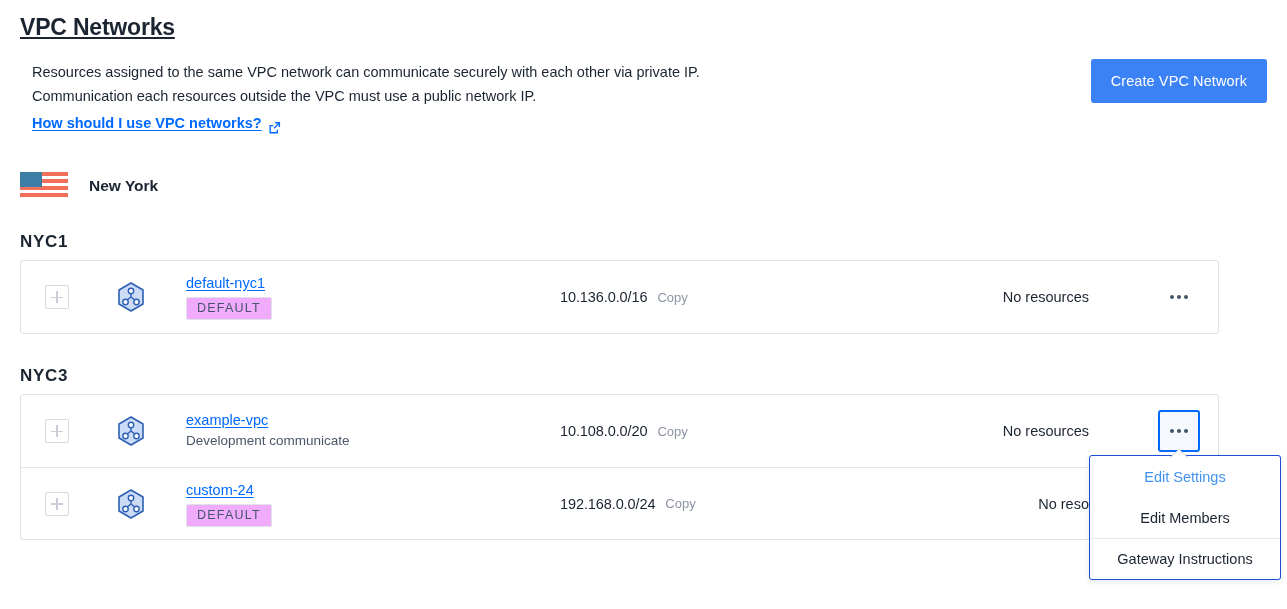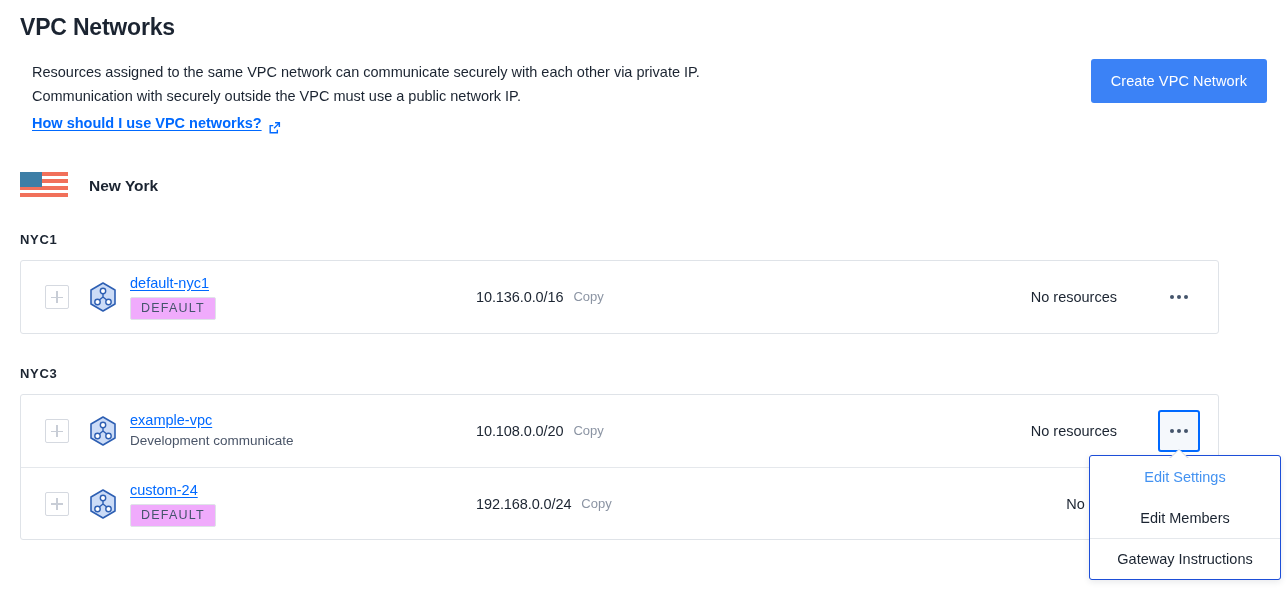--- a/index.html
+++ b/index.html
@@ -16,20 +16,21 @@
     color: #1b2431;
     overflow: hidden;
   }
 
   
   .page-header {
     position: absolute;
     left: 20px;
     top: 12px;
     width: 1247px;
+    text-decoration: underline;
   }
   .page-title {
     font-size: 23px;
     font-weight: bold;
     color: #1b2431;
     letter-spacing: -0.2px;
     margin: 0;
     line-height: 30px;
   }
   .intro-block {
@@ -107,39 +108,40 @@
   .region-name {
     font-size: 15.5px;
     font-weight: bold;
     color: #1b2431;
   }
 
   
   .dc-label {
     position: absolute;
     left: 20px;
-    font-size: 13px;
+    font-size: 17px;
     font-weight: bold;
     letter-spacing: 0.7px;
     color: #1b2431;
   }
   .vpc-table {
     position: absolute;
     left: 20px;
     width: 1199px;
     background: #ffffff;
     border: 1px solid #dfe3e8;
     border-radius: 3px;
   }
   .vpc-row {
     display: flex;
     align-items: center;
     height: 72px;
     padding: 0 14px 0 12px;
     position: relative;
+    gap: 28px;
   }
   .vpc-row + .vpc-row { border-top: 1px solid #e5e8ec; }
 
   .expander {
     width: 24px;
     height: 24px;
     border: 1px solid #d5d9e0;
     border-radius: 2px;
     background: #ffffff;
     position: relative;
@@ -185,21 +187,21 @@
     color: #44546b;
     background: #f0abfc;
     line-height: 16px;
   }
 
   .ip-cell {
     flex: none;
     width: 300px;
     margin-left: 56px;
     display: flex;
-    align-items: flex-start;
+    align-items: center;
     gap: 10px;
   }
   .ip-text { font-size: 14.5px; color: #1b2431; letter-spacing: -0.1px; }
   .copy-link { font-size: 13px; color: #8b94a3; cursor: pointer; }
 
   .resources-cell {
     margin-left: auto;
     font-size: 14.5px;
     color: #1b2431;
     white-space: nowrap;
@@ -276,21 +278,21 @@
   .dropdown-item.divided { border-top: 1px solid #e5e8ec; }
 </style>
 </head>
 <body>
 
 <div class="page-header">
   <h1 class="page-title">VPC Networks</h1>
 
   <div class="intro-block">
     <div class="intro-line">Resources assigned to the same VPC network can communicate securely with each other via private IP.</div>
-    <div class="intro-line">Communication with securely outside the VPC must use a public network IP.</div>
+    <div class="intro-line">Communication each resources outside the VPC must use a public network IP.</div>
     <a class="doc-link">
       <span>How should I use VPC networks?</span>
       <span class="ext-icon">
         <svg viewBox="0 0 14 14" width="13" height="13" aria-hidden="true">
           <path d="M1.6 4.2h4.1v1.5H3.1v6.2h6.2V9.4h1.5v4.1H1.6z" fill="#0069ff"></path>
           <path d="M7.6 1h5.4v5.4h-1.6V3.7L7.1 8.3 6 7.2l4.6-4.6H7.6z" fill="#0069ff"></path>
         </svg>
       </span>
     </a>
   </div>

